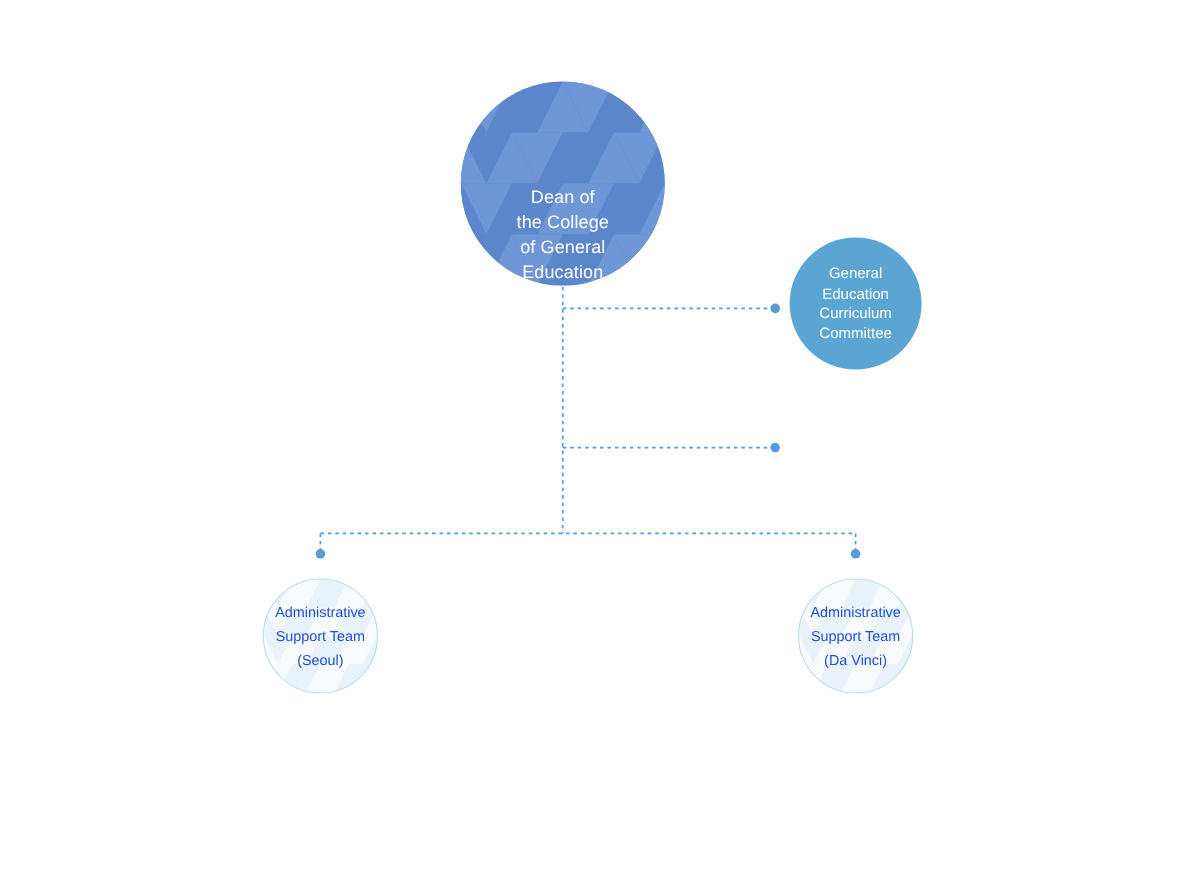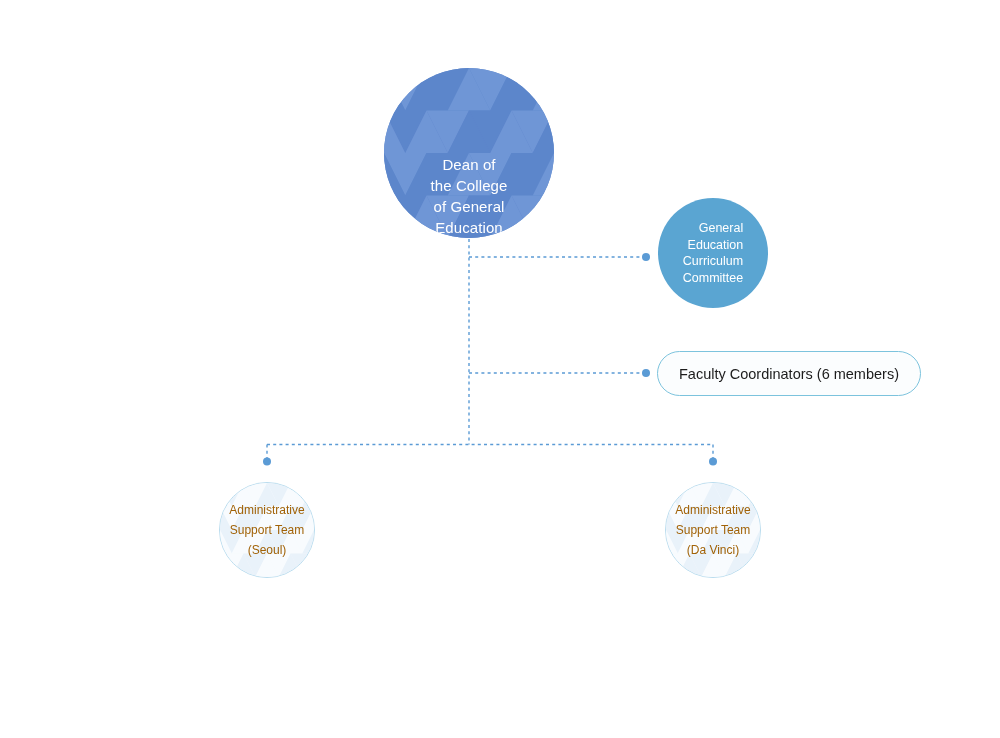--- a/index.html
+++ b/index.html
@@ -66,21 +66,20 @@
 
   
   .node-committee {
     left: 658px;
     top: 198px;
     width: 110px;
     height: 110px;
     border-radius: 50%;
     overflow: hidden;
     background: #5aa5d2;
-    text-align: right;
   }
   .node-committee .label {
     color: #ffffff;
     font-size: 12.5px;
     line-height: 16.5px;
   }
 
   
   .node-pill {
     left: 657px;
@@ -103,21 +102,21 @@
     height: 96px;
     border-radius: 50%;
     overflow: hidden;
     background: #f4f9fd;
     border: 1.4px solid #b9dcee;
     top: 482px;
   }
   .node-support.seoul    { left: 219px; }
   .node-support.davinci  { left: 665px; }
   .node-support .label {
-    color: #a16207;
+    color: #1d4ed8;
     font-size: 12px;
     line-height: 20px;
   }
 
   
   .facets {
     position: absolute;
     left: 0; top: 0;
     width: 100%;
     height: 100%;
@@ -201,23 +200,20 @@
 Education</span>
   </div>
 
   <div class="node node-committee">
     <span class="label">General
 Education
 Curriculum
 Committee</span>
   </div>
 
-  <div class="node node-pill">
-    <span class="label">Faculty Coordinators (6 members)</span>
-  </div>
 
   <div class="node node-support seoul">
     <svg class="facets" viewBox="0 0 96 96" preserveAspectRatio="none">
       <g>
         <polygon points="0,0 24,0 12,24" fill="#e9f2fa"></polygon>
         <polygon points="24,0 48,0 36,24" fill="#f8fbfe"></polygon>
         <polygon points="48,0 72,0 60,24" fill="#e9f2fa"></polygon>
         <polygon points="72,0 96,0 84,24" fill="#f8fbfe"></polygon>
         <polygon points="12,24 24,0 36,24" fill="#f8fbfe"></polygon>
         <polygon points="36,24 48,0 60,24" fill="#e9f2fa"></polygon>

